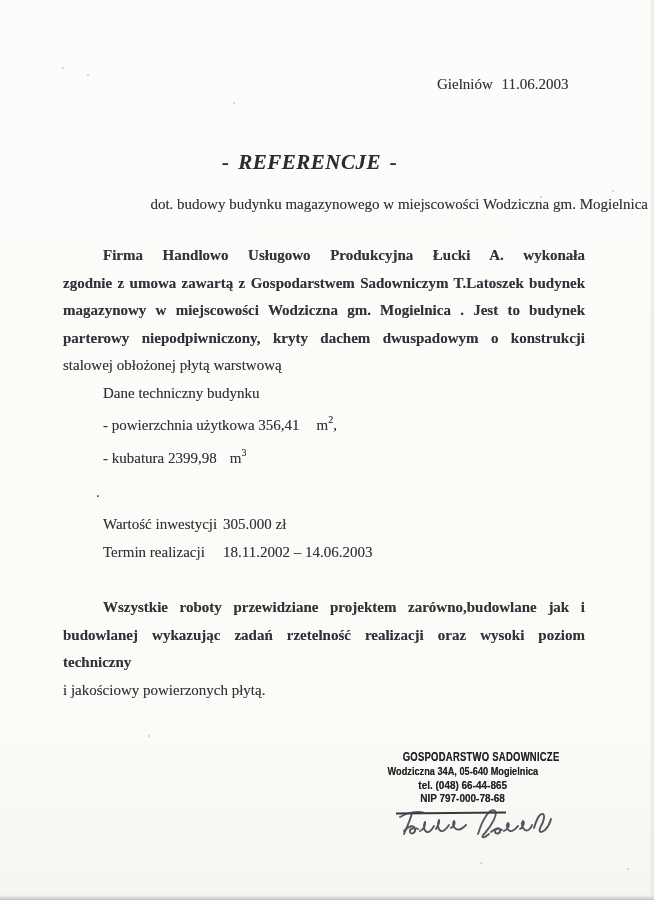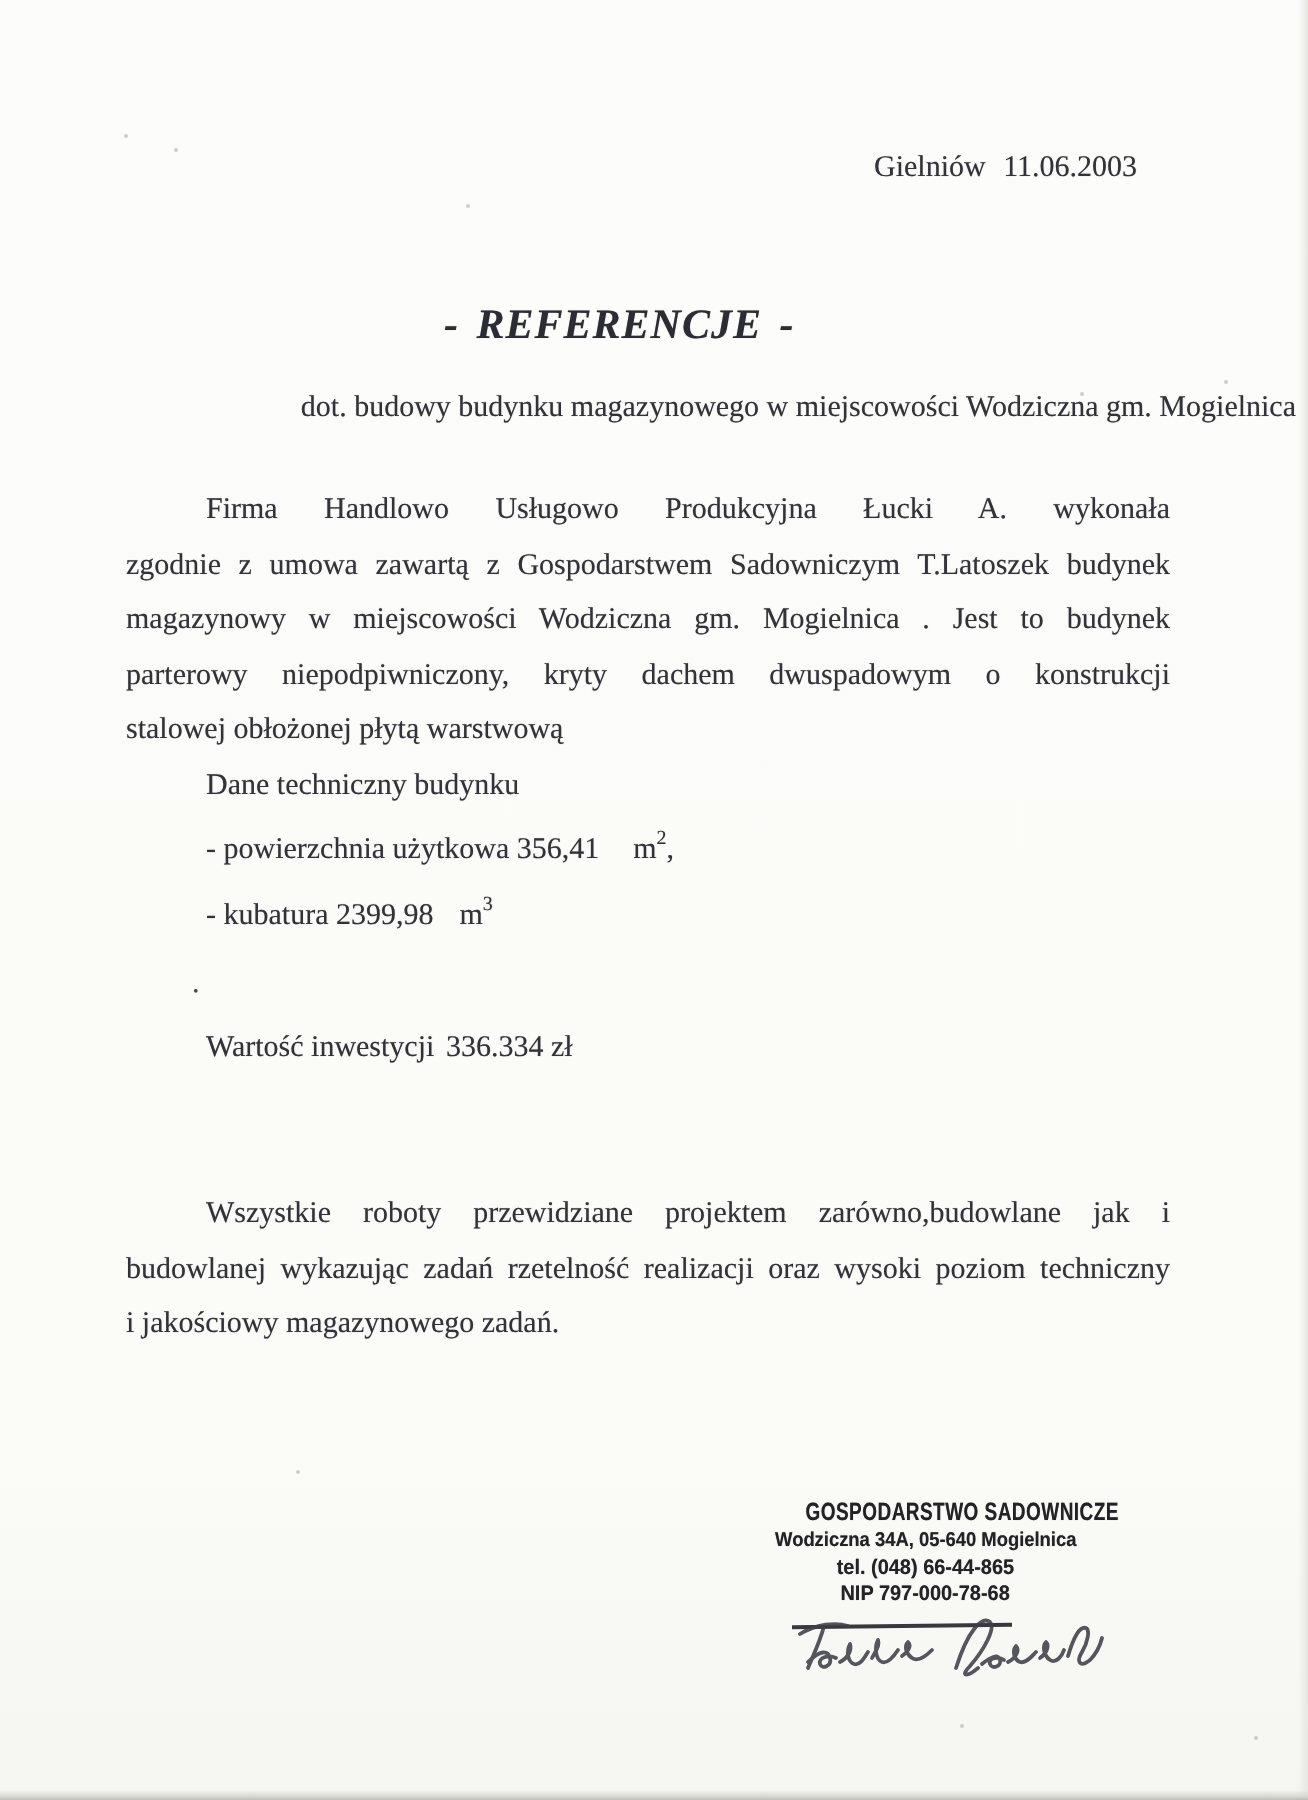--- a/index.html
+++ b/index.html
@@ -37,21 +37,21 @@
     text-align: right; font-size: 15px;
   }
   .bodyblock {
     position: absolute; left: 63px; top: 242px; width: 522px;
     font-size: 15px; line-height: 27.5px;
   }
   .para2 {
     position: absolute; left: 63px; top: 594px; width: 522px;
     font-size: 15px; line-height: 27.5px;
   }
-  .jl { text-align: justify; text-align-last: justify; }
+  .jl { text-align: justify; text-align-last: justify; font-weight: bold; }
   .pl { text-align: left; }
   .ind { text-indent: 40px; }
   .unit2 { margin-left: 17px; }
   .unit3 { margin-left: 13px; }
   sup.s { font-size: 10px; position: relative; top: -1px; }
   .artifact-dot {
     position: absolute; left: 96px; top: 484px; font-size: 15px; color: #4a4a50;
   }
   .facts {
     position: absolute; left: 103px; top: 510px;
@@ -105,28 +105,32 @@
     <div class="pl ind">Dane techniczny budynku</div>
     <div class="pl ind"><span>- powierzchnia użytkowa  356,41</span><span class="unit2">m</span><sup class="s">2</sup><span>,</span></div>
     <div class="pl ind"><span>- kubatura 2399,98</span><span class="unit3">m</span><sup class="s">3</sup></div>
   </div>
 
   <div class="artifact-dot">.</div>
 
   <div class="facts">
     <div class="fact-row">
       <span>Wartość inwestycji</span>
-      <span class="fact-value">336.334 zł</span>
+      <span class="fact-value">305.000 zł</span>
+    </div>
+    <div class="fact-row">
+      <span>Termin realizacji</span>
+      <span class="fact-value">18.11.2002 – 14.06.2003</span>
     </div>
   </div>
 
   <div class="para2">
     <div class="jl ind">Wszystkie roboty przewidziane projektem zarówno,budowlane jak i</div>
     <div class="jl">budowlanej wykazując zadań rzetelność realizacji oraz wysoki poziom techniczny</div>
-    <div class="pl">i jakościowy magazynowego zadań.</div>
+    <div class="pl">i jakościowy powierzonych płytą.</div>
   </div>
 
   <div class="stamp">
     <div><span class="st1">GOSPODARSTWO SADOWNICZE</span></div>
     <div><span class="st3">Wodziczna 34A, 05-640 Mogielnica</span></div>
     <div><span class="st4">tel. (048) 66-44-865</span></div>
     <div><span class="st4">NIP 797-000-78-68</span></div>
   </div>
 
   <div class="nip-underline"></div>

